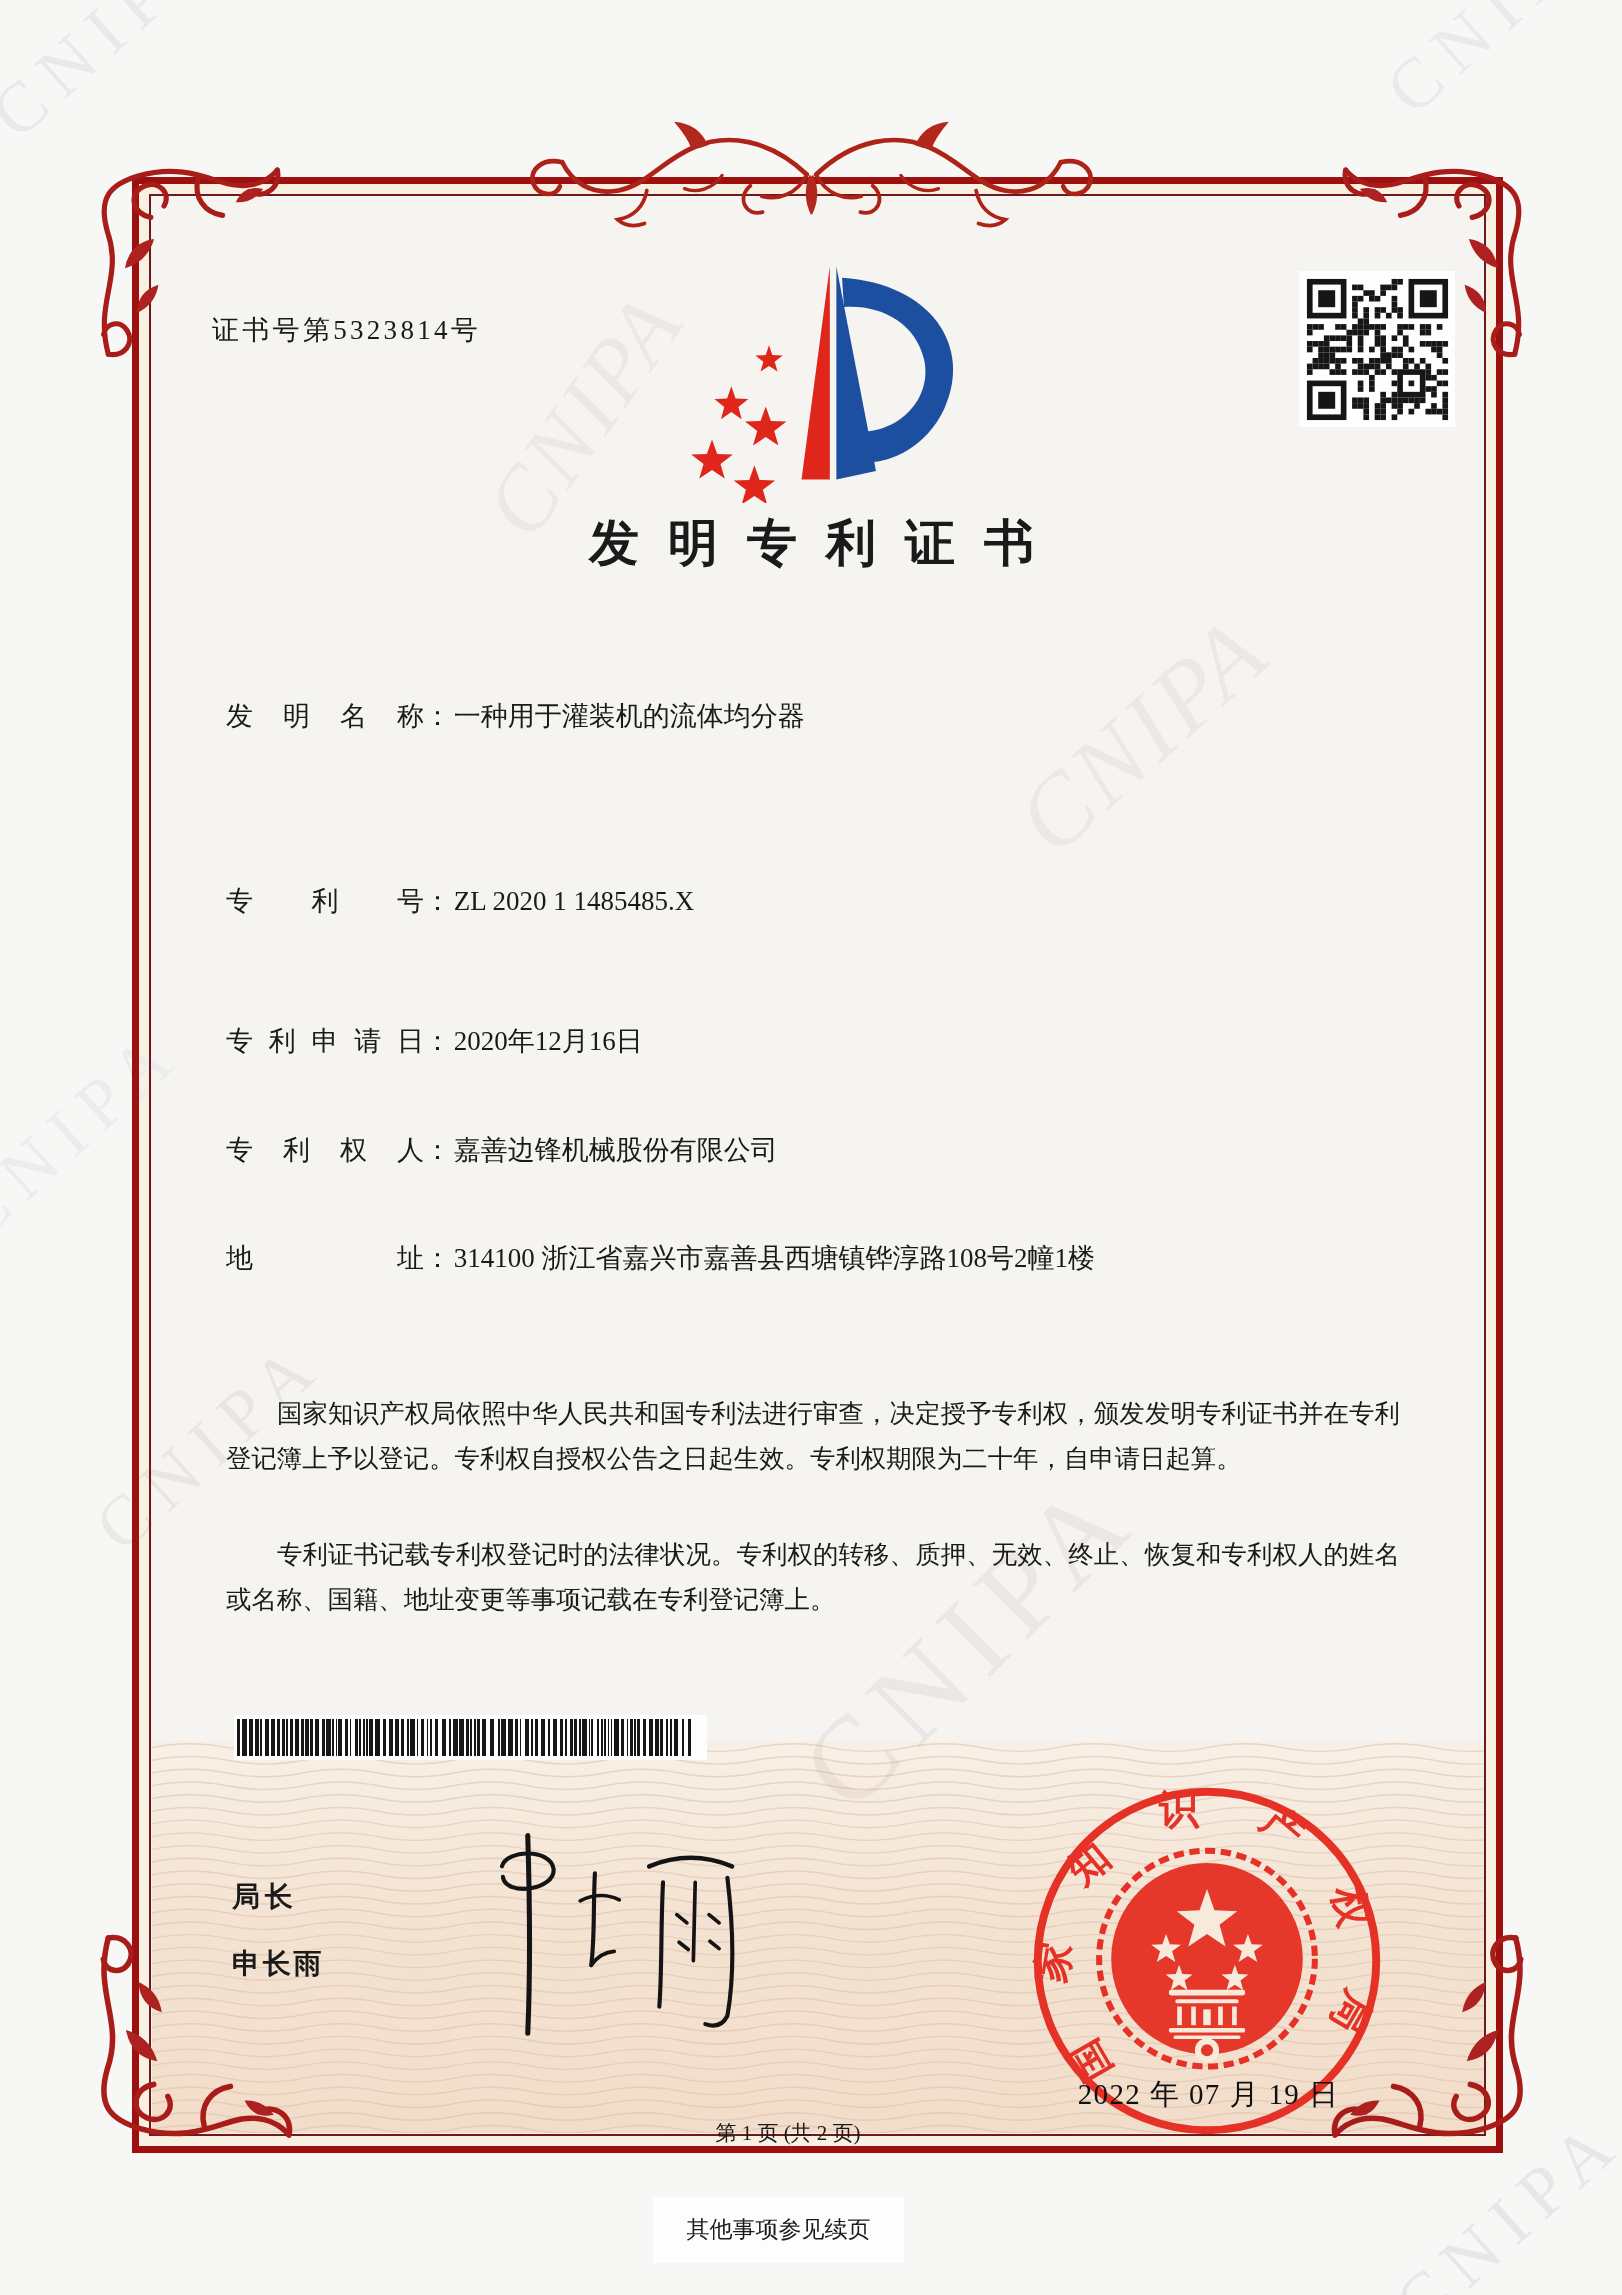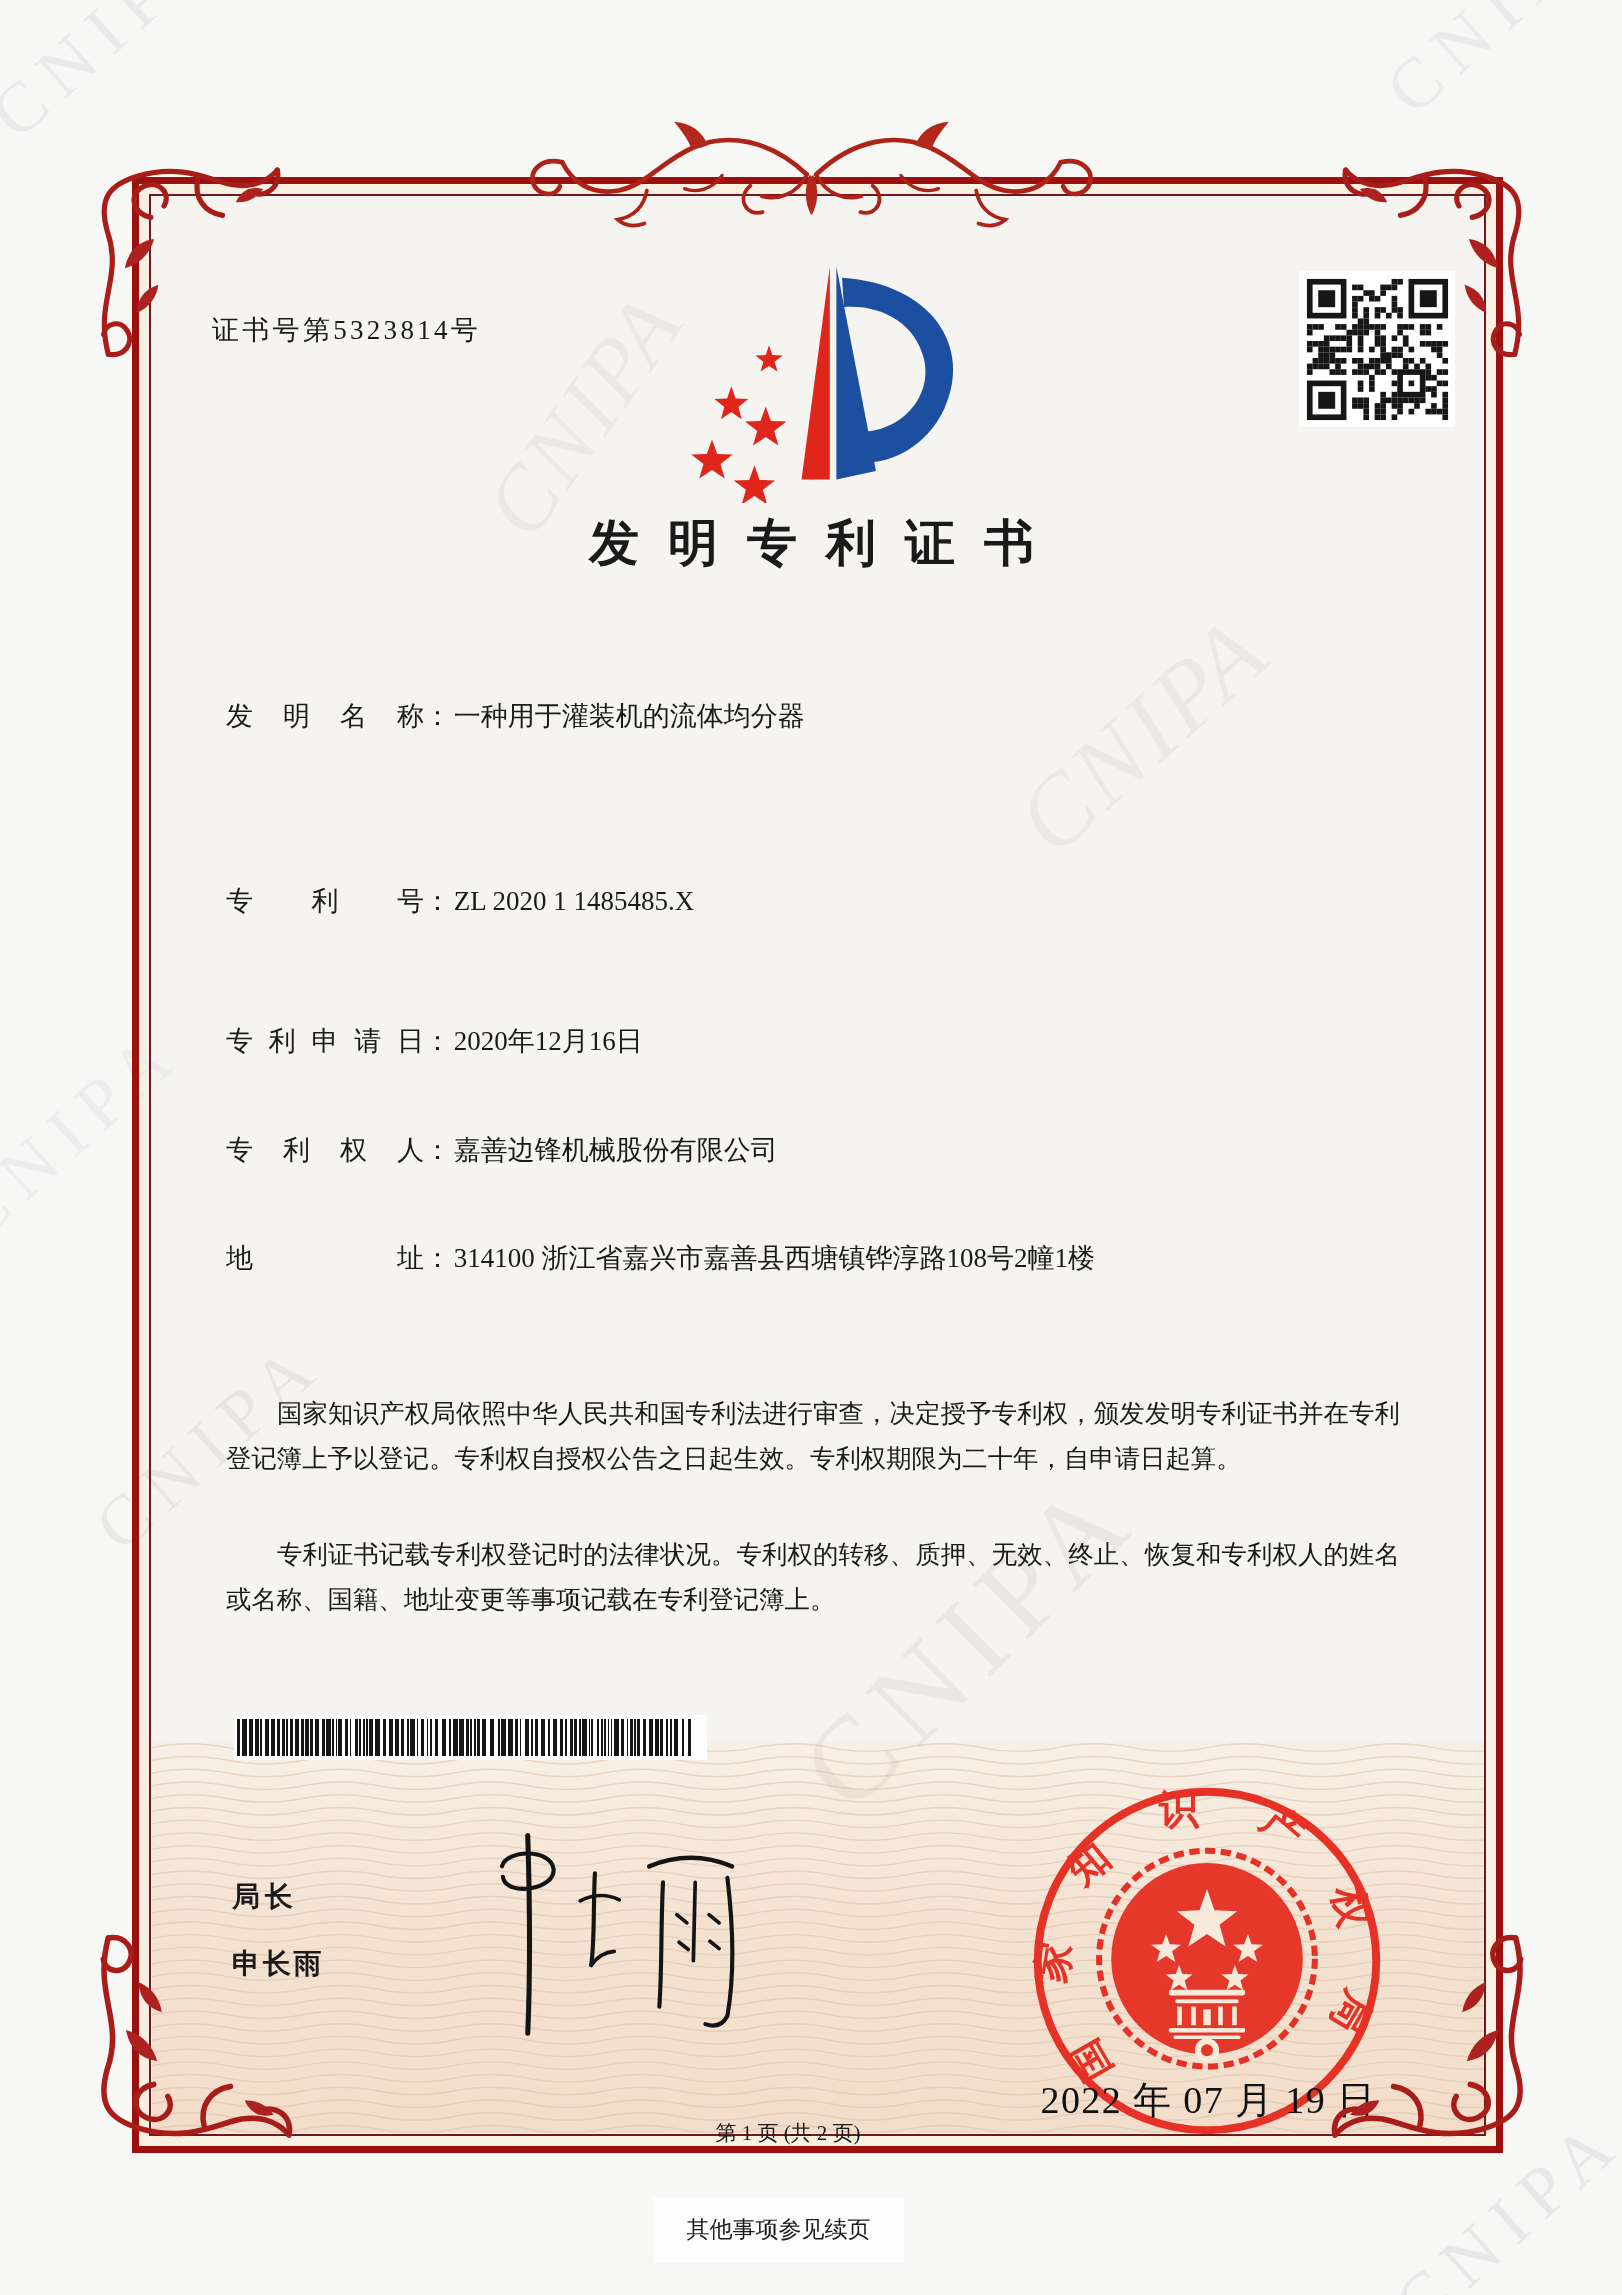--- a/index.html
+++ b/index.html
@@ -35,21 +35,21 @@
         display:flex;align-items:center;padding:0 2.8px;box-sizing:border-box;}
   .barcode .bars{height:37px;display:flex;align-items:stretch;}
   .barcode .bar{background:#161616;height:100%;}
   .qr-box{position:absolute;left:1299px;top:271px;width:156px;height:156px;background:#fefefe;
         display:flex;align-items:center;justify-content:center;}
   .director-label{position:absolute;left:232px;top:1878px;font-family:"Liberation Sans","DejaVu Sans",sans-serif;
         font-weight:700;font-size:28px;letter-spacing:4.7px;}
   .director-name{position:absolute;left:232px;top:1945px;font-family:"Liberation Sans","DejaVu Sans",sans-serif;
         font-weight:700;font-size:28px;letter-spacing:2.8px;}
   .seal-date{position:absolute;left:1013px;top:2075px;width:391px;text-align:center;
-        font-size:38px;letter-spacing:1.4px;color:#101010;z-index:6;}
+        font-size:29px;letter-spacing:1.4px;color:#101010;z-index:6;}
   .page-info{position:absolute;left:670px;top:2119px;width:236px;text-align:center;font-size:21px;}
   .cont-box{position:absolute;left:653px;top:2197px;width:251px;height:66px;background:#fdfdfd;
         text-align:center;font-size:23px;line-height:66px;z-index:7;}
   .orn{position:absolute;z-index:6;pointer-events:none;}
   svg{display:block;}
 </style>
 </head>
 <body>
 
 <div class="page">

